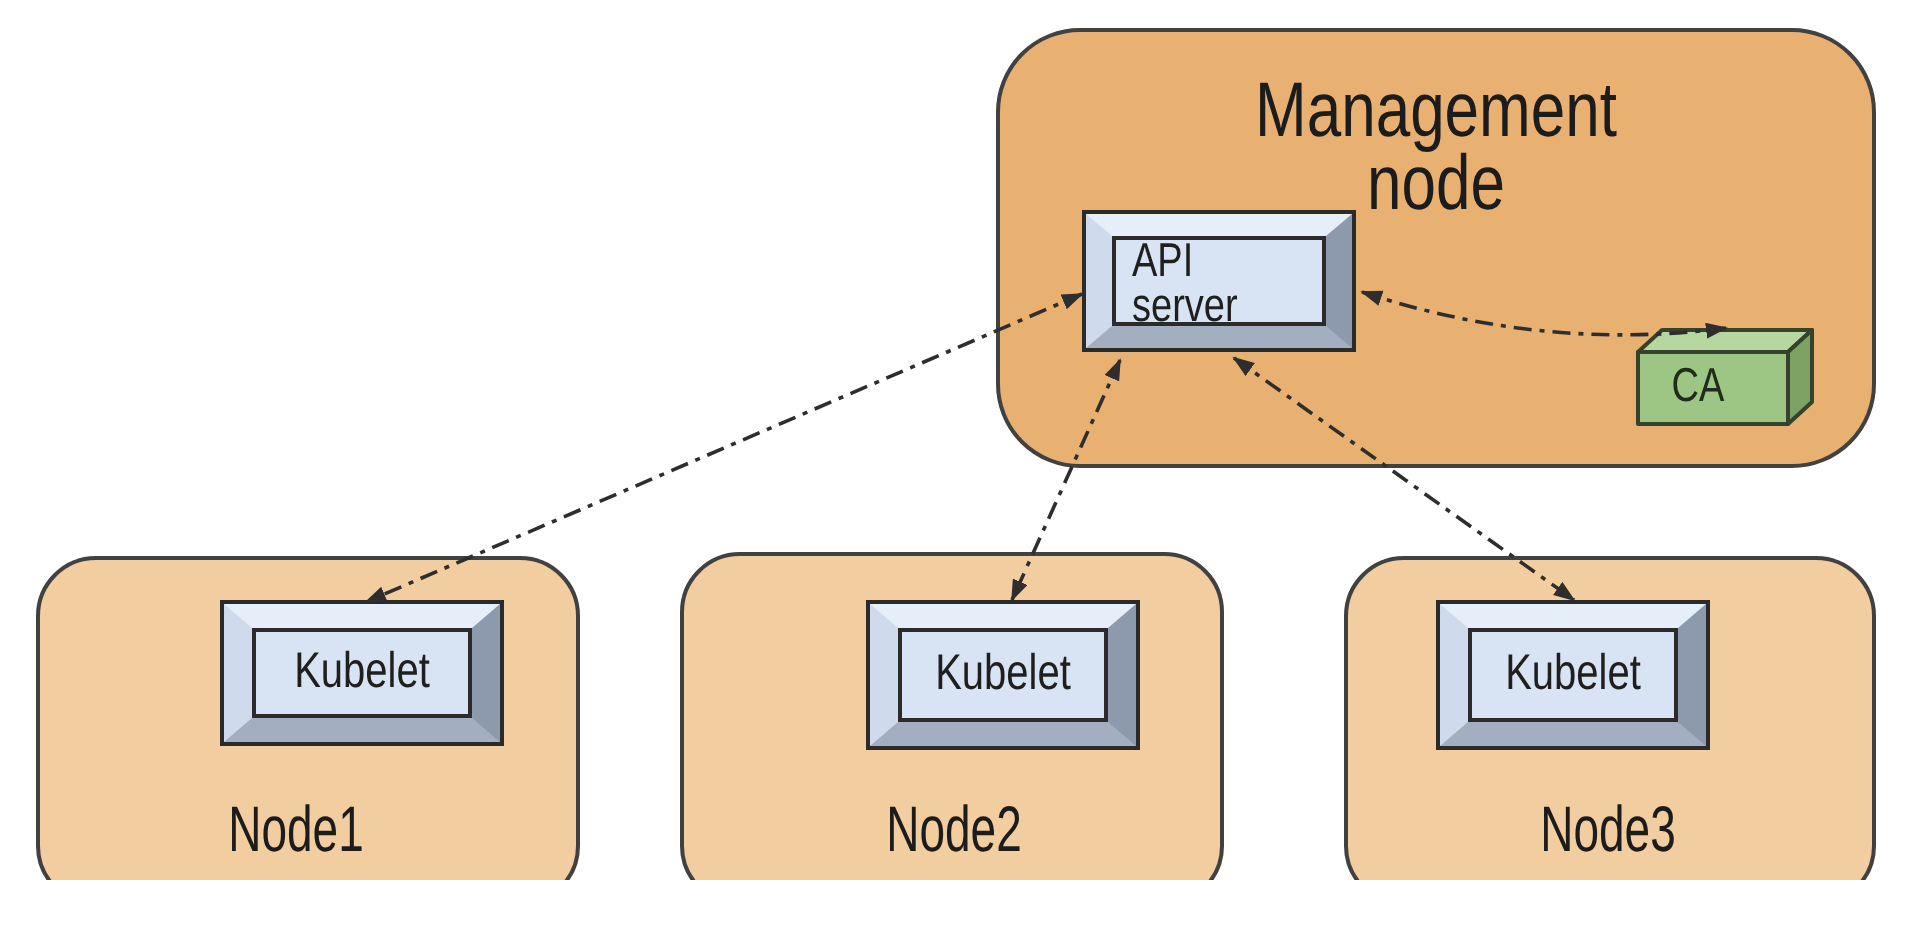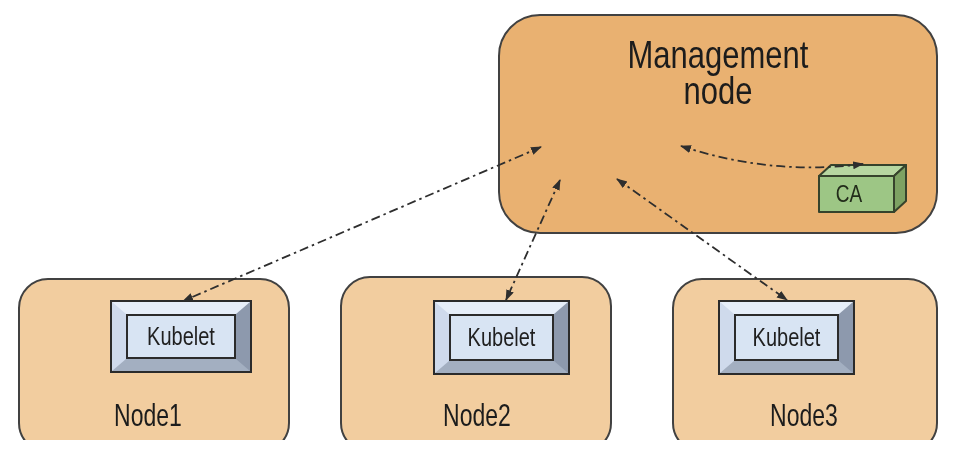--- a/index.html
+++ b/index.html
@@ -109,20 +109,24 @@
 node</div>
 
   <div class="group worker n1"></div>
   <div class="group worker n2"></div>
   <div class="group worker n3"></div>
 
   <div class="label node-name nn1">Node1</div>
   <div class="label node-name nn2">Node2</div>
   <div class="label node-name nn3">Node3</div>
 
+  <div class="bevel api">
+    <span class="api-text">API
+server</span>
+  </div>
 
   <div class="bevel kub k1">
     <span class="kub-text">Kubelet</span>
   </div>
   <div class="bevel kub k2">
     <span class="kub-text">Kubelet</span>
   </div>
   <div class="bevel kub k3">
     <span class="kub-text">Kubelet</span>
   </div>

